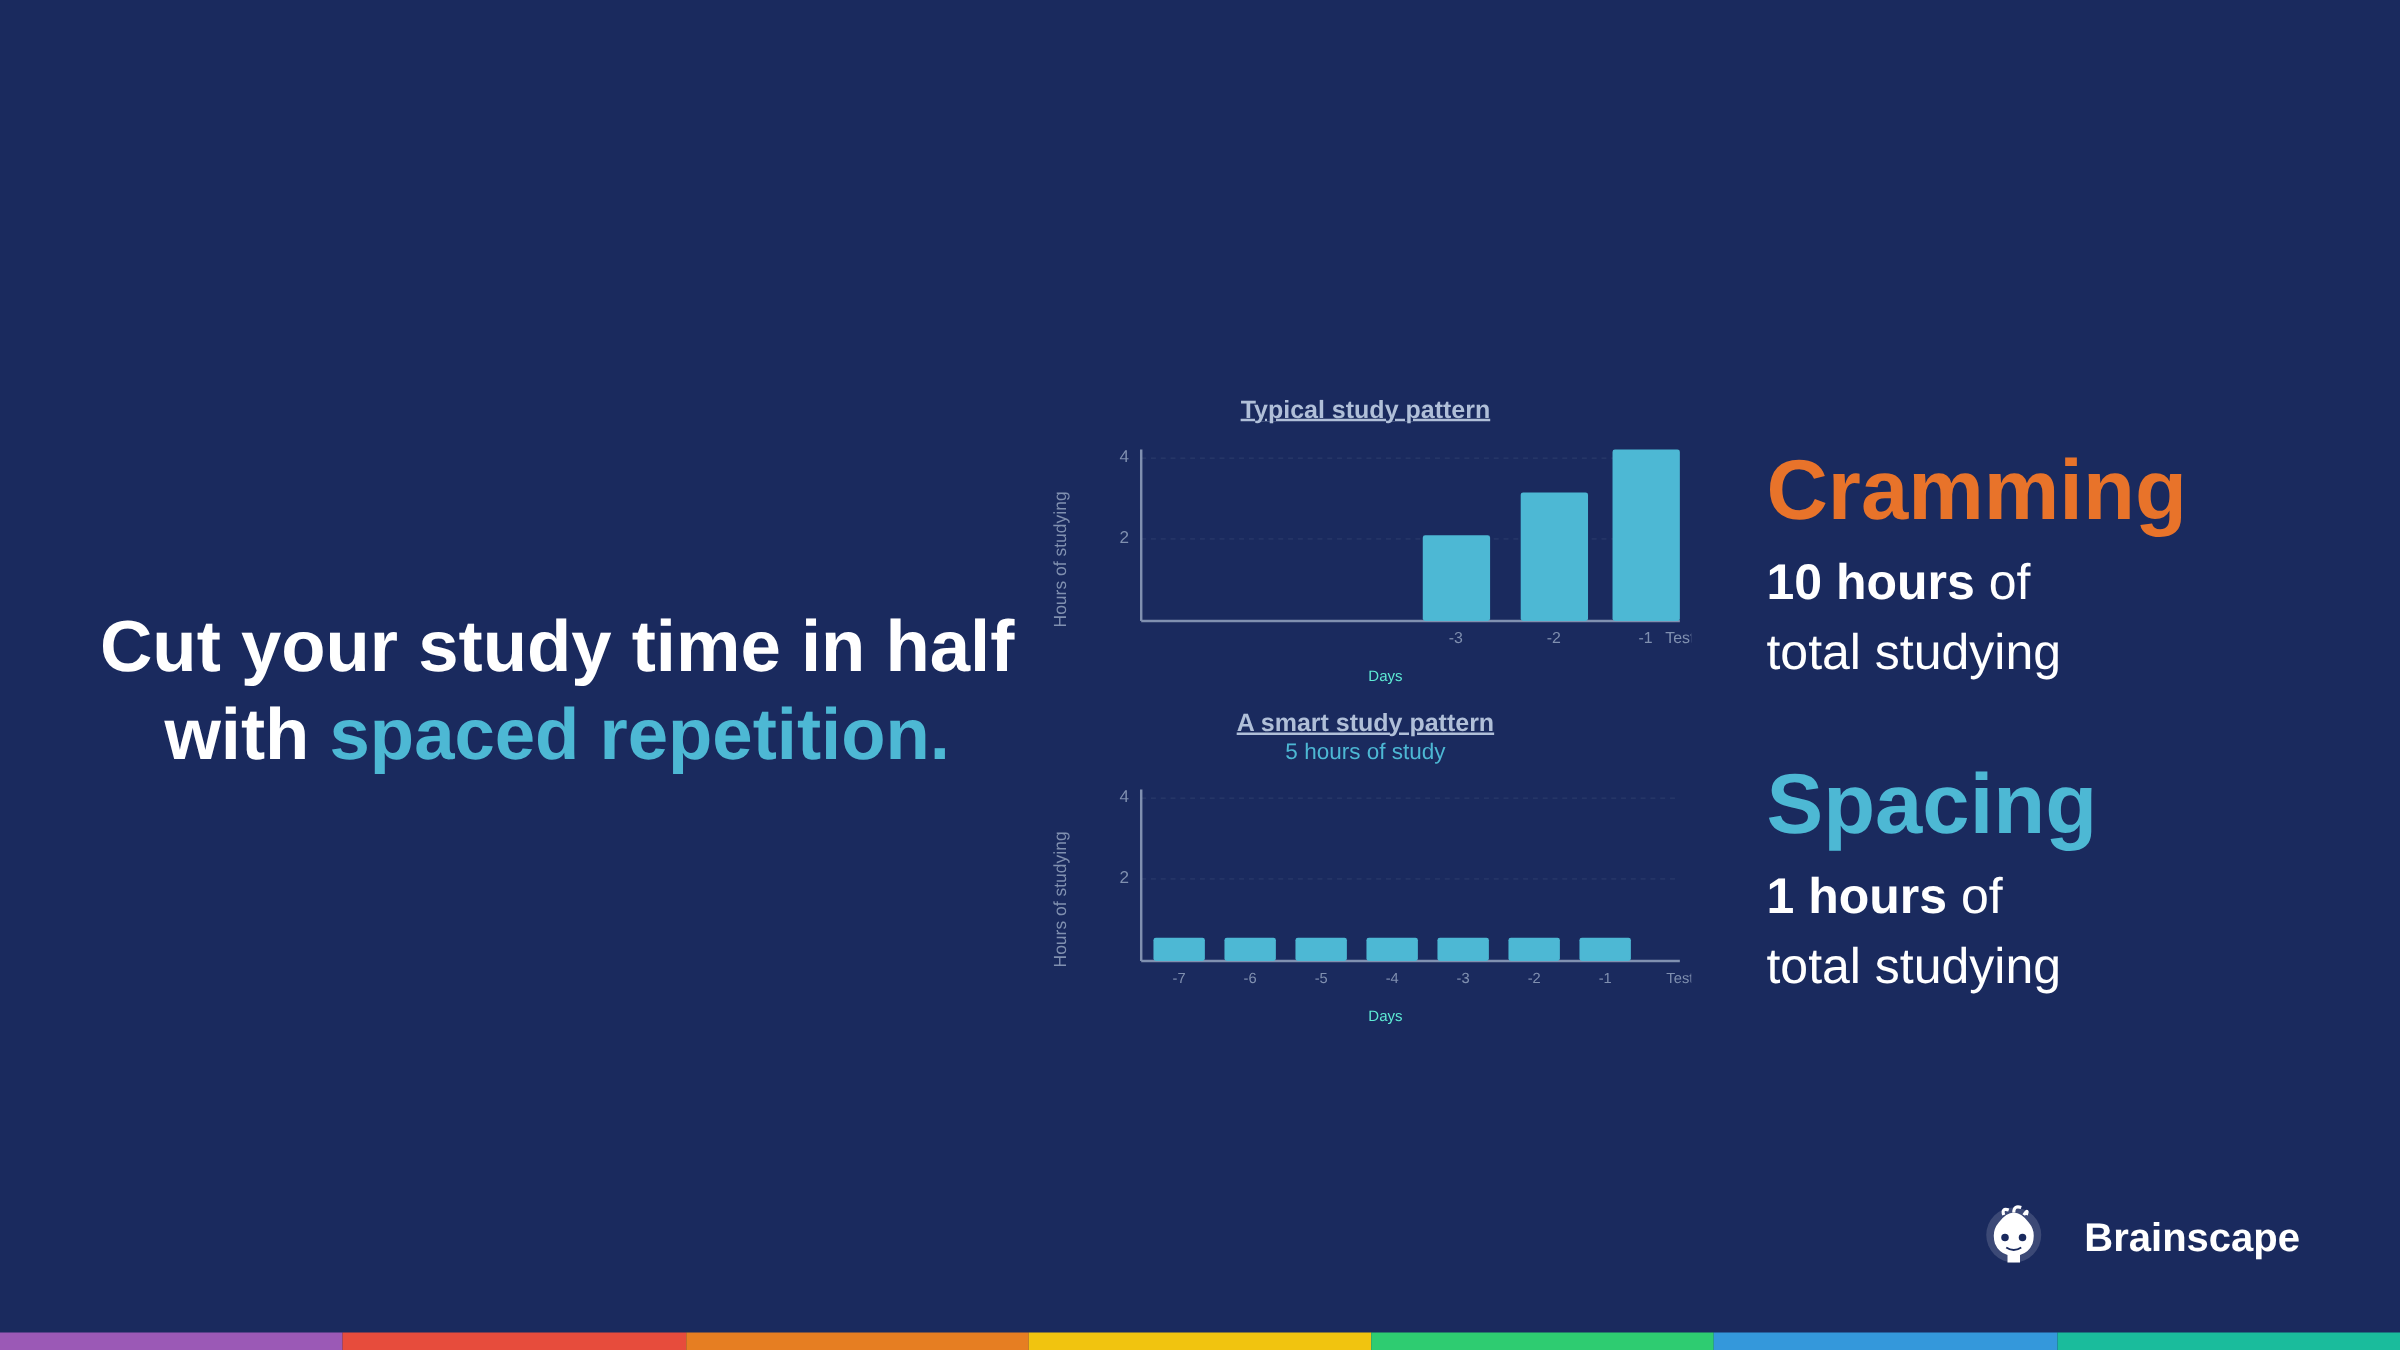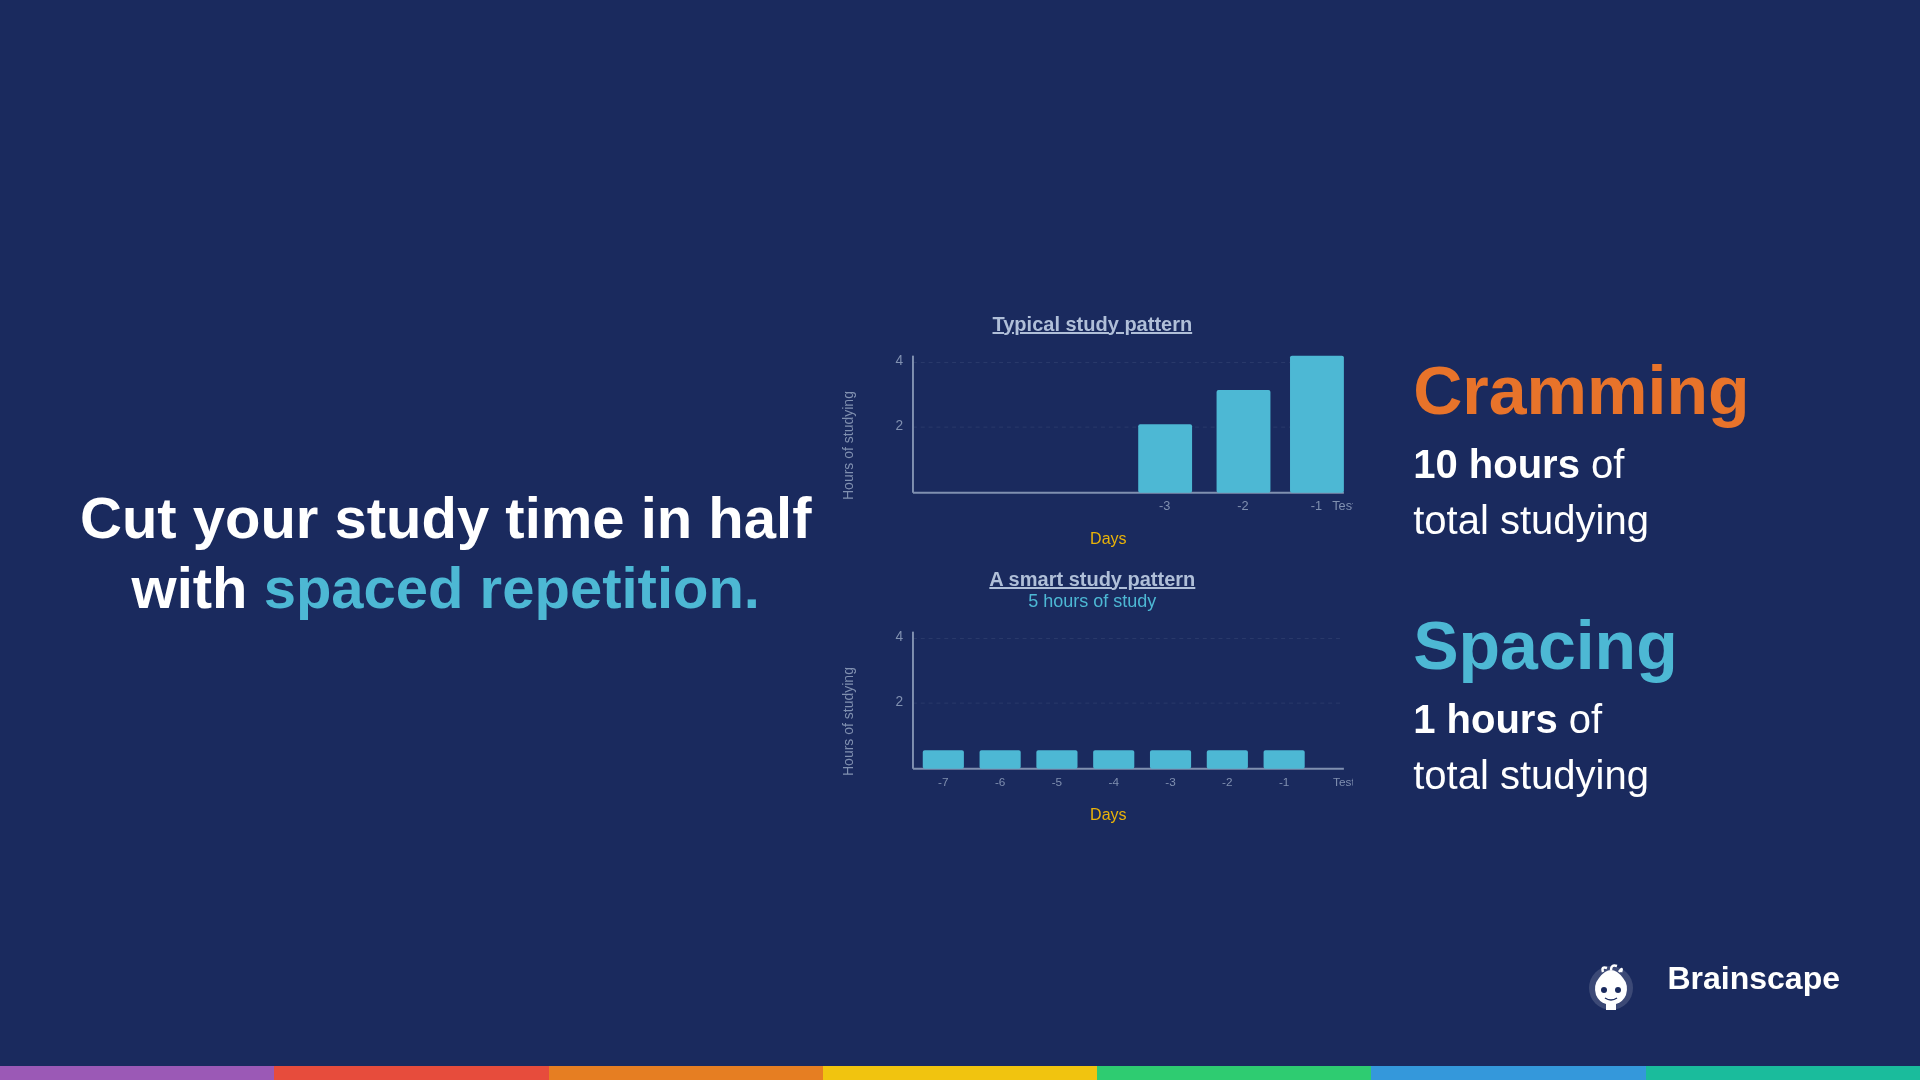--- a/index.html
+++ b/index.html
@@ -103,22 +103,22 @@
     }
 
     .chart-area {
       flex: 1;
       display: flex;
       flex-direction: column;
     }
 
     .x-axis-bottom {
       text-align: center;
-      color: #eab308;
-      font-size: 16px;
+      color: #5eead4;
+      font-size: 12px;
       margin-top: 6px;
     }
 
     
     .info-block {
       flex: 1;
       display: flex;
       flex-direction: column;
       justify-content: center;
       padding: 20px 0;
@@ -143,21 +143,21 @@
     .info-desc strong {
       font-weight: 900;
     }
 
     
     .brainscape-logo {
       position: absolute;
       bottom: 60px;
       right: 80px;
       display: flex;
-      align-items: flex-start;
+      align-items: center;
       gap: 26px;
     }
 
     .logo-icon {
       width: 60px;
       height: 60px;
     }
 
     .logo-text {
       color: white;

